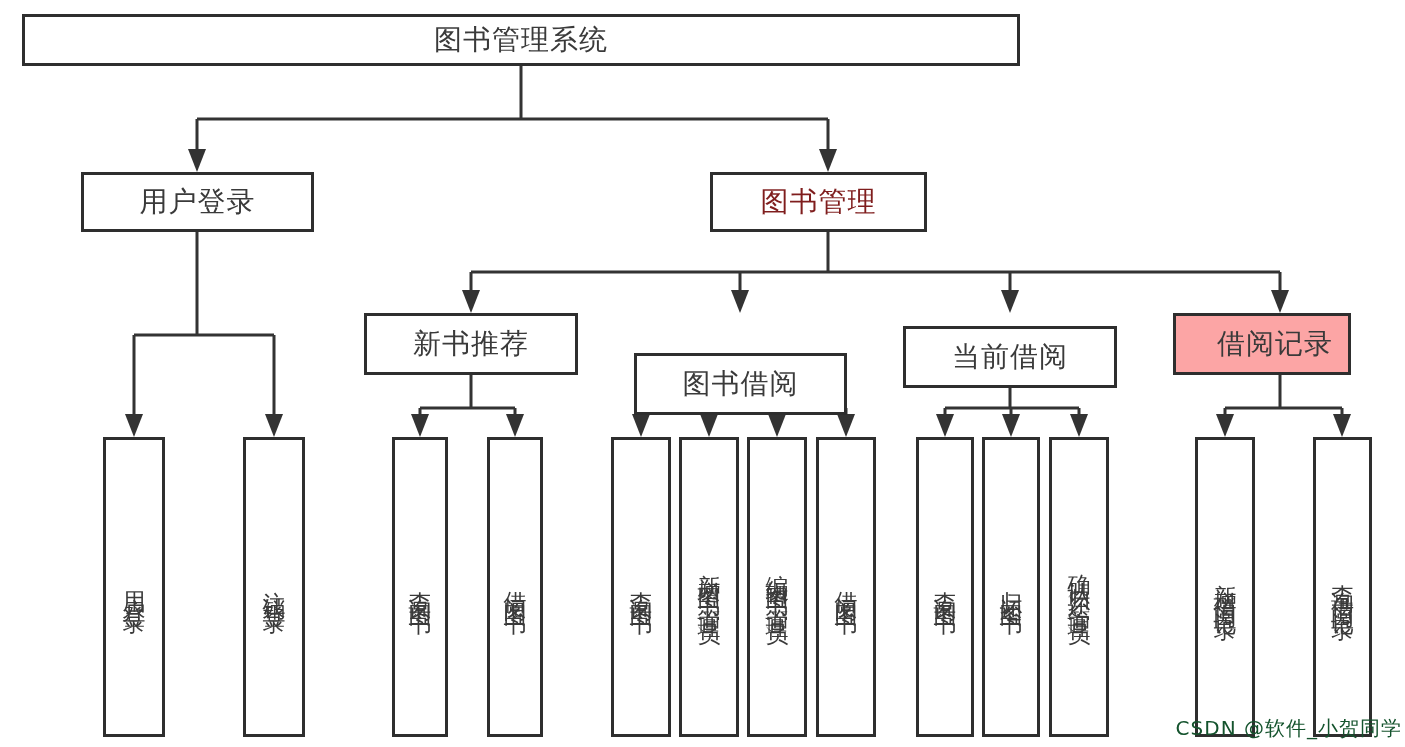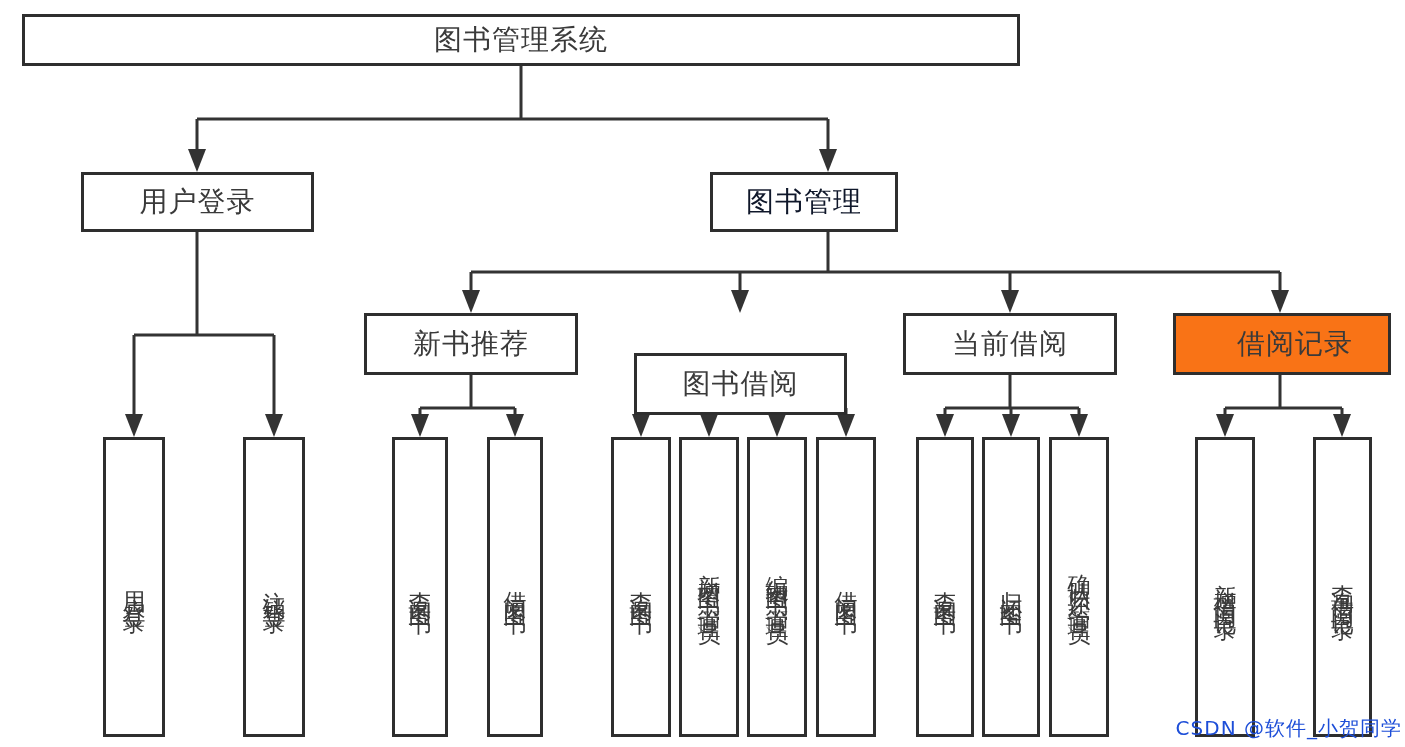--- a/index.html
+++ b/index.html
@@ -71,40 +71,40 @@
       <polygon points="632,414 650,414 641,437" fill="#333333"></polygon>
       <polygon points="700,414 718,414 709,437" fill="#333333"></polygon>
       <polygon points="768,414 786,414 777,437" fill="#333333"></polygon>
       <polygon points="837,414 855,414 846,437" fill="#333333"></polygon>
       <polygon points="936,414 954,414 945,437" fill="#333333"></polygon>
       <polygon points="1002,414 1020,414 1011,437" fill="#333333"></polygon>
       <polygon points="1070,414 1088,414 1079,437" fill="#333333"></polygon>
       <polygon points="1216,414 1234,414 1225,437" fill="#333333"></polygon>
       <polygon points="1333,414 1351,414 1342,437" fill="#333333"></polygon>
     </svg>
-  <div class="watermark" style="color: #1d4ed8;">CSDN @软件_小贺同学</div>
+  <div class="watermark" style="color: #14532d;">CSDN @软件_小贺同学</div>
 <div class="node horiz" style="left: 22px; top: 14px; width: 998px; height: 52px; border-color: rgb(46, 46, 46); background: rgb(255, 255, 255); color: rgb(58, 58, 58);">
       <span class="node-label">图书管理系统</span>
     </div>
     <div class="node horiz" style="left: 81px; top: 172px; width: 233px; height: 60px; border-color: rgb(46, 46, 46); background: rgb(255, 255, 255); color: rgb(58, 58, 58);">
       <span class="node-label">用户登录</span>
     </div>
-    <div class="node horiz" style="left: 710px; top: 172px; width: 188px; height: 60px; border-color: rgb(46, 46, 46); background: rgb(255, 255, 255); color: #0f172a;">
+    <div class="node horiz" style="left: 710px; top: 172px; width: 217px; height: 60px; border-color: rgb(46, 46, 46); background: rgb(255, 255, 255); color: #7f1d1d;">
       <span class="node-label">图书管理</span>
     </div>
     <div class="node horiz" style="left: 364px; top: 313px; width: 214px; height: 62px; border-color: rgb(46, 46, 46); background: rgb(255, 255, 255); color: rgb(58, 58, 58);">
       <span class="node-label">新书推荐</span>
     </div>
     <div class="node horiz" style="left: 634px; top: 313px; width: 213px; height: 62px; border-color: rgb(46, 46, 46); background: rgb(255, 255, 255); color: rgb(58, 58, 58); margin-top: 40px;">
       <span class="node-label">图书借阅</span>
     </div>
-    <div class="node horiz" style="left: 903px; top: 313px; width: 214px; height: 62px; border-color: rgb(46, 46, 46); background: rgb(255, 255, 255); color: rgb(58, 58, 58);">
+    <div class="node horiz" style="left: 903px; top: 326px; width: 214px; height: 62px; border-color: rgb(46, 46, 46); background: rgb(255, 255, 255); color: rgb(58, 58, 58);">
       <span class="node-label">当前借阅</span>
     </div>
-    <div class="node horiz" style="left: 1173px; top: 313px; width: 218px; height: 62px; border-color: rgb(46, 46, 46); background: #f97316; color: rgb(58, 58, 58); padding-left: 26px;">
+    <div class="node horiz" style="left: 1173px; top: 313px; width: 178px; height: 62px; border-color: rgb(46, 46, 46); background: #fca5a5; color: rgb(58, 58, 58); padding-left: 26px;">
       <span class="node-label">借阅记录</span>
     </div>
     <div class="node vert" style="left: 103px; top: 437px; width: 62px; height: 300px; border-color: rgb(46, 46, 46); background: rgb(255, 255, 255); color: rgb(58, 58, 58);">
       <span class="node-label">用户登录</span>
     </div>
     <div class="node vert" style="left: 243px; top: 437px; width: 62px; height: 300px; border-color: rgb(46, 46, 46); background: rgb(255, 255, 255); color: rgb(58, 58, 58);">
       <span class="node-label">注销登录</span>
     </div>
     <div class="node vert" style="left: 392px; top: 437px; width: 56px; height: 300px; border-color: rgb(46, 46, 46); background: rgb(255, 255, 255); color: rgb(58, 58, 58);">
       <span class="node-label">查询图书</span>

